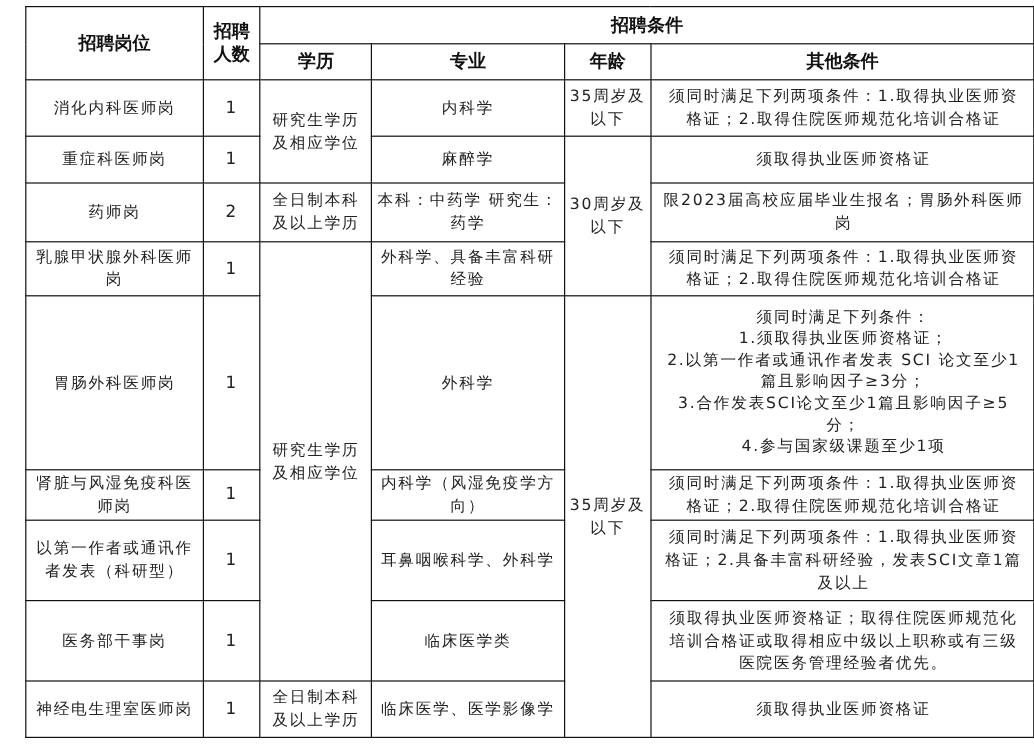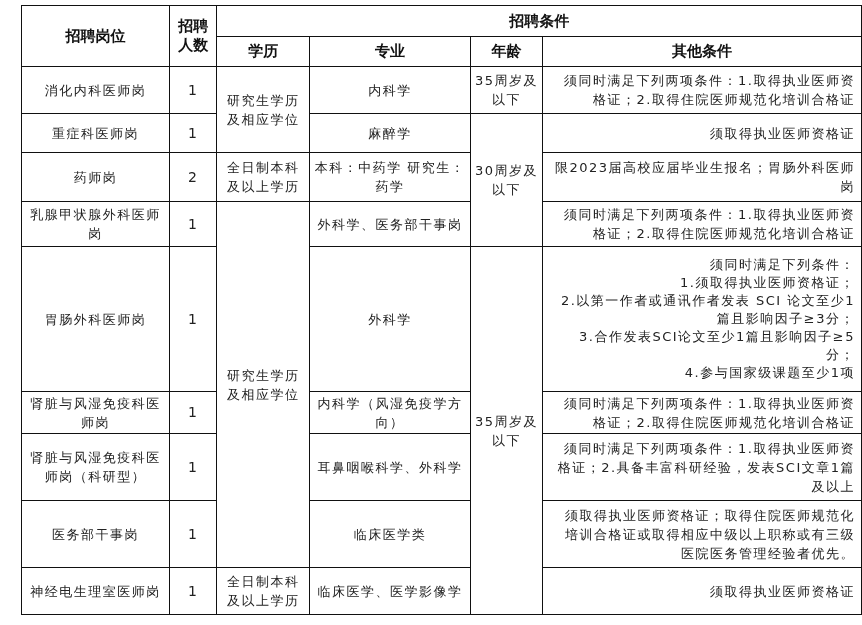--- a/index.html
+++ b/index.html
@@ -1,21 +1,21 @@
 <!DOCTYPE html>
 <html><head>
 <meta charset="utf-8">
 <style>
   html, body { margin: 0; padding: 0; background: #ffffff; }
   body { width: 862px; height: 625px; overflow: hidden; position: relative; }
   .wrap { position: absolute; left: 21px; top: 5px; }
   table { border-collapse: collapse; table-layout: fixed; color: #222; font-family: "DejaVu Sans", "Liberation Sans", sans-serif; }
   td, th { border: 1.5px solid #111; padding: 0 4px; text-align: center; vertical-align: middle; font-size: 13px; line-height: 19px; font-weight: normal; letter-spacing: 1.5px; }
   th { font-weight: bold; font-size: 15px; color: #111; letter-spacing: 0; }
-  td.left { text-align: right; padding-left: 8px; padding-right: 6px; }
+  td.left { text-align: center; padding-left: 8px; padding-right: 6px; }
   .num { font-size: 14px; }
 </style>
 </head>
 <body>
 
 <div class="wrap">
 <table>
   <colgroup>
     <col style="width:150px">
         <col style="width:48px">
@@ -59,21 +59,21 @@
     <td class="num">2</td>
     <td>全日制本科及以上学历</td>
     <td>本科：中药学 研究生：药学</td>
     <td class="left">限2023届高校应届毕业生报名；胃肠外科医师岗</td>
   </tr>
 
   <tr style="height:45px">
     <td>乳腺甲状腺外科医师岗</td>
     <td class="num">1</td>
     <td rowspan="5">研究生学历及相应学位</td>
-    <td>外科学、医务部干事岗</td>
+    <td>外科学、具备丰富科研经验</td>
     <td class="left">须同时满足下列两项条件：1.取得执业医师资格证；2.取得住院医师规范化培训合格证</td>
   </tr>
 
   <tr style="height:145px">
     <td>胃肠外科医师岗</td>
     <td class="num">1</td>
     <td>外科学</td>
     <td rowspan="5">35周岁及以下</td>
     <td class="left" style="line-height:18px;">
       <div>须同时满足下列条件：</div>
@@ -85,21 +85,21 @@
   </tr>
 
   <tr style="height:42px">
     <td>肾脏与风湿免疫科医师岗</td>
     <td class="num">1</td>
     <td>内科学（风湿免疫学方向）</td>
     <td class="left">须同时满足下列两项条件：1.取得执业医师资格证；2.取得住院医师规范化培训合格证</td>
   </tr>
 
   <tr style="height:67px">
-    <td>肾脏与风湿免疫科医师岗（科研型）</td>
+    <td>以第一作者或通讯作者发表（科研型）</td>
     <td class="num">1</td>
     <td>耳鼻咽喉科学、外科学</td>
     <td class="left">须同时满足下列两项条件：1.取得执业医师资格证；2.具备丰富科研经验，发表SCI文章1篇及以上</td>
   </tr>
 
   <tr style="height:67px">
     <td>医务部干事岗</td>
     <td class="num">1</td>
     <td>临床医学类</td>
     <td class="left">须取得执业医师资格证；取得住院医师规范化培训合格证或取得相应中级以上职称或有三级医院医务管理经验者优先。</td>

